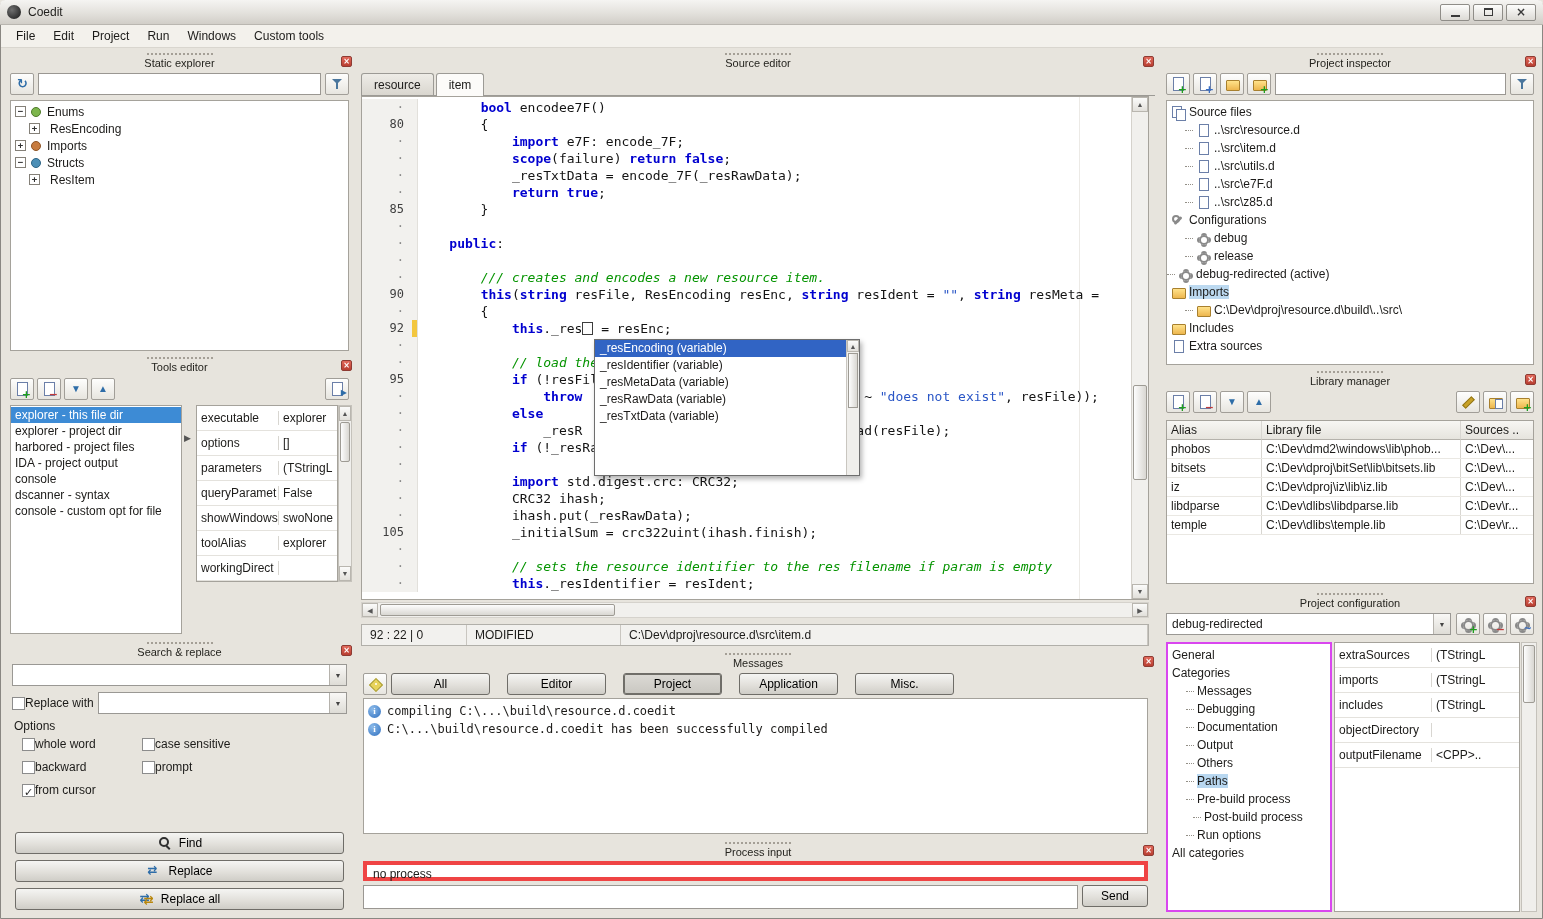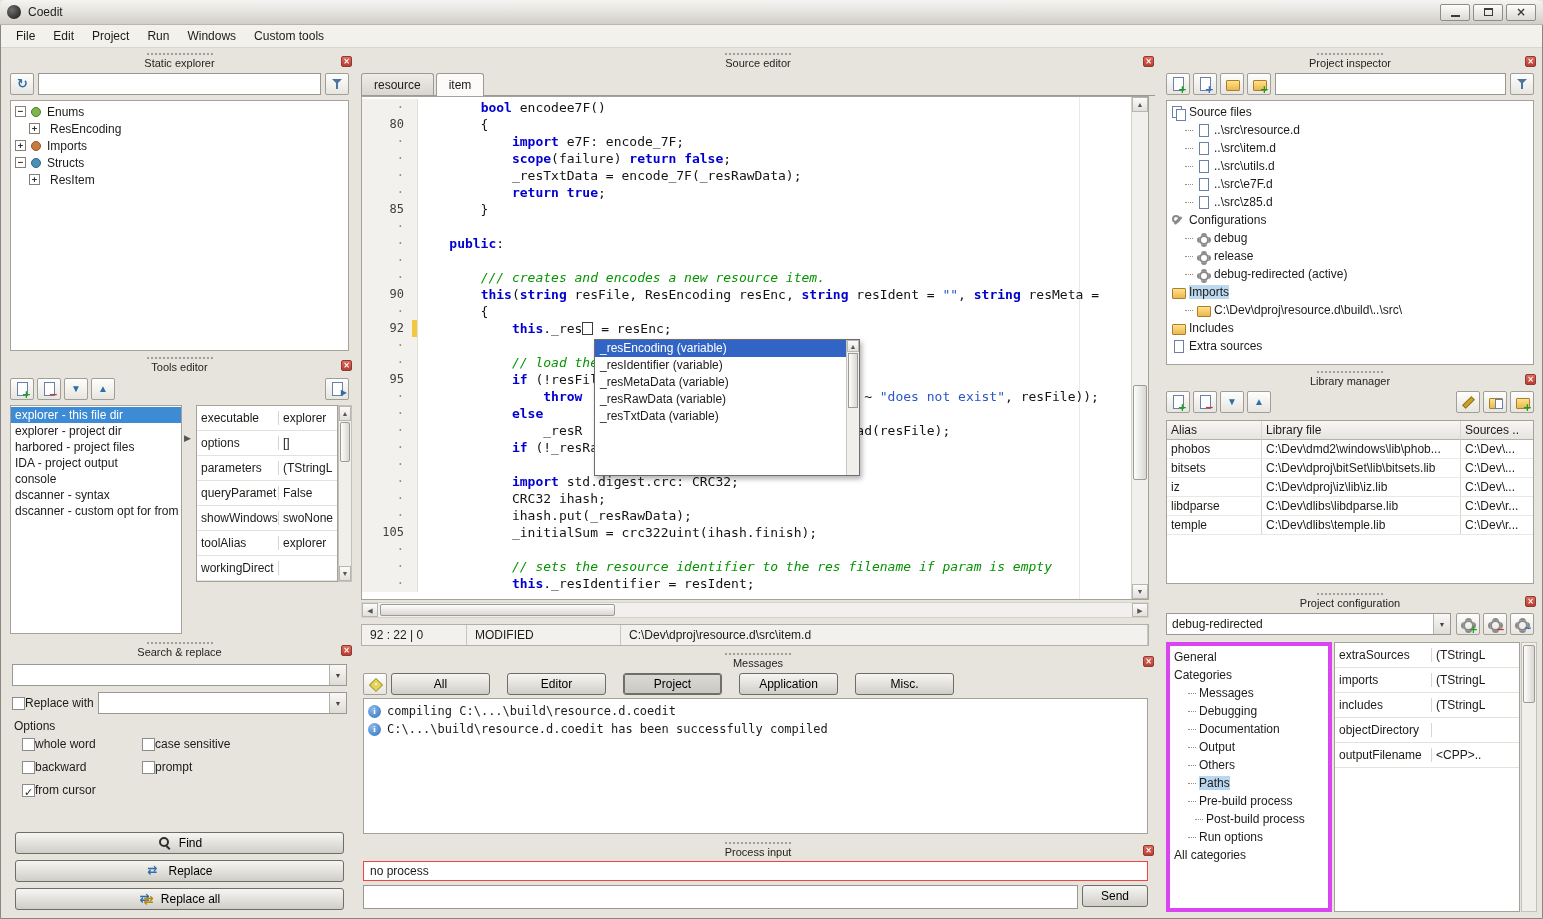--- a/index.html
+++ b/index.html
@@ -164,21 +164,21 @@
 #p-msg{left:359px;top:652px;width:798px;height:186px}
 #p-msg .toolbar{left:4px;top:20px;right:9px;height:24px}
 .fbtn{width:99px;height:22px;border:1px solid #6F6D68;border-radius:3px;background:linear-gradient(#F5F5F3,#E2E0DB 55%,#CFCDC7);font-size:12px;display:flex;align-items:center;justify-content:center}
 .fbtn.sel{background:linear-gradient(#DCDAD5,#C9C7C1);box-shadow:inset 0 0 0 1px #716F69}
 .msglist{position:absolute;left:4px;top:46px;right:9px;bottom:4px;background:#FFF;border:1px solid #A5A29B;overflow:hidden;padding:3px 0}
 .msgrow{display:flex;align-items:center;gap:6px;height:18px;padding-left:4px}
 .msgtext{font:12px/18px "DejaVu Sans Mono",monospace;white-space:nowrap}
 .ic-info{width:13px;height:13px;border-radius:50%;background:radial-gradient(circle at 35% 30%,#8CBBEA,#2F6FBF);flex:none;position:relative}
 .ic-info::before{content:"i";position:absolute;left:0;right:0;top:0;font:bold 9px/13px "Liberation Serif",serif;color:#FFF;text-align:center}
 #p-proc{left:359px;top:841px;width:798px;height:74px}
-.proc-status{position:absolute;left:4px;top:20px;right:9px;height:20px;background:#FFF;border:1px solid #ef4444;font-size:12px;line-height:18px;padding:0 6px}
+.proc-status{position:absolute;left:4px;top:20px;right:9px;height:20px;background:#FFF;border:4px solid #ef4444;font-size:12px;line-height:18px;padding:0 6px}
 .proc-row{position:absolute;left:4px;top:44px;right:9px;height:24px;display:flex;gap:4px}
 .proc-row .txt{flex:1;height:24px}
 .proc-row .pbtn{width:66px;flex:none}
 
 
 #p-insp{left:1161px;top:52px;width:378px;height:317px}
 #p-insp .toolbar{left:5px;top:20px;right:5px;height:24px}
 #p-insp .txt{flex:1}
 #p-insp .treebox{left:5px;top:48px;right:5px;bottom:4px;padding-top:2px}
 #p-lib{left:1161px;top:370px;width:378px;height:220px}
@@ -186,21 +186,21 @@
 .libtable{position:absolute;left:5px;top:50px;right:5px;bottom:6px;background:#FFF;border:1px solid #A5A29B;overflow:hidden}
 .librow,.libhead{display:flex;height:19px}
 .libhead .hc{background:linear-gradient(#F7F6F3,#E6E4DE);border-bottom:1px solid #B5B2AC;font-size:12px}
 .hc,.bc{padding:1px 4px;border-right:1px solid #D8D6D1;white-space:nowrap;overflow:hidden;font-size:12px;line-height:17px}
 .colA{width:95px;flex:none}.colB{width:199px;flex:none}.colC{flex:1;border-right:none}
 .librow{border-bottom:1px solid #EAE8E3}
 #p-cfg{left:1161px;top:592px;width:378px;height:323px}
 .cfg-row{position:absolute;left:5px;top:20px;right:5px;height:24px;display:flex;gap:5px;align-items:center}
 .cfg-row .combo{flex:1}
 .cfg-body{position:absolute;left:5px;top:50px;right:2px;bottom:3px;display:flex}
-.cfgtree{width:166px;background:#FFF;border:4px solid #d946ef;overflow:hidden;padding-top:2px}
+.cfgtree{width:166px;background:#FFF;border:2px solid #d946ef;overflow:hidden;padding-top:2px}
 .cfgtree .trow{height:18px}
 .cfgtree .sel .tlabel{background:#B8D7F0}
 .cfggrid{flex:1;background:#FFF;border:1px solid #A5A29B;margin-left:2px;overflow:hidden}
 .cfggrid .pk{width:97px}
 .cfgscroll{width:16px;margin-left:1px;background:#F0EFEC;border:1px solid #C5C2BB;position:relative}
 .cfgscroll .sthumb{position:absolute;left:1px;right:1px;top:2px;height:58px}
 </style>
 </head>
 <body>
 
@@ -320,21 +320,21 @@
   </div>
   <div class="tools-body">
     <div class="toollist">
 
     <div class="litem sel">explorer - this file dir</div>
         <div class="litem">explorer - project dir</div>
         <div class="litem">harbored - project files</div>
         <div class="litem">IDA - project output</div>
         <div class="litem">console</div>
         <div class="litem">dscanner - syntax</div>
-        <div class="litem">dscanner - custom opt for from</div>
+        <div class="litem">console - custom opt for file</div>
       </div>
     <div class="mstrip">
       <span class="row-arrow">▶</span>
     </div>
     <div class="pgrid">
 
         <div class="pgrow">
           <span class="pk">executable</span>
           <span class="pv">explorer</span>
         </div>
@@ -646,21 +646,21 @@
         <span class="ticon ic-gear"></span>
         <span class="tlabel">debug</span>
       </div>
 
       <div class="trow trow18" style="padding-left: 18px;">
         <span class="conn"></span>
         <span class="ticon ic-gear"></span>
         <span class="tlabel">release</span>
       </div>
 
-      <div class="trow trow18" style="padding-left: 18px;">
+      <div class="trow trow18" style="">
         <span class="conn"></span>
         <span class="ticon ic-gear"></span>
         <span class="tlabel">debug-redirected (active)</span>
       </div>
 
       <div class="trow trow18 sel" style="padding-left: 4px;">
 
         <span class="ticon ic-folder"></span>
         <span class="tlabel">Imports</span>
       </div>

